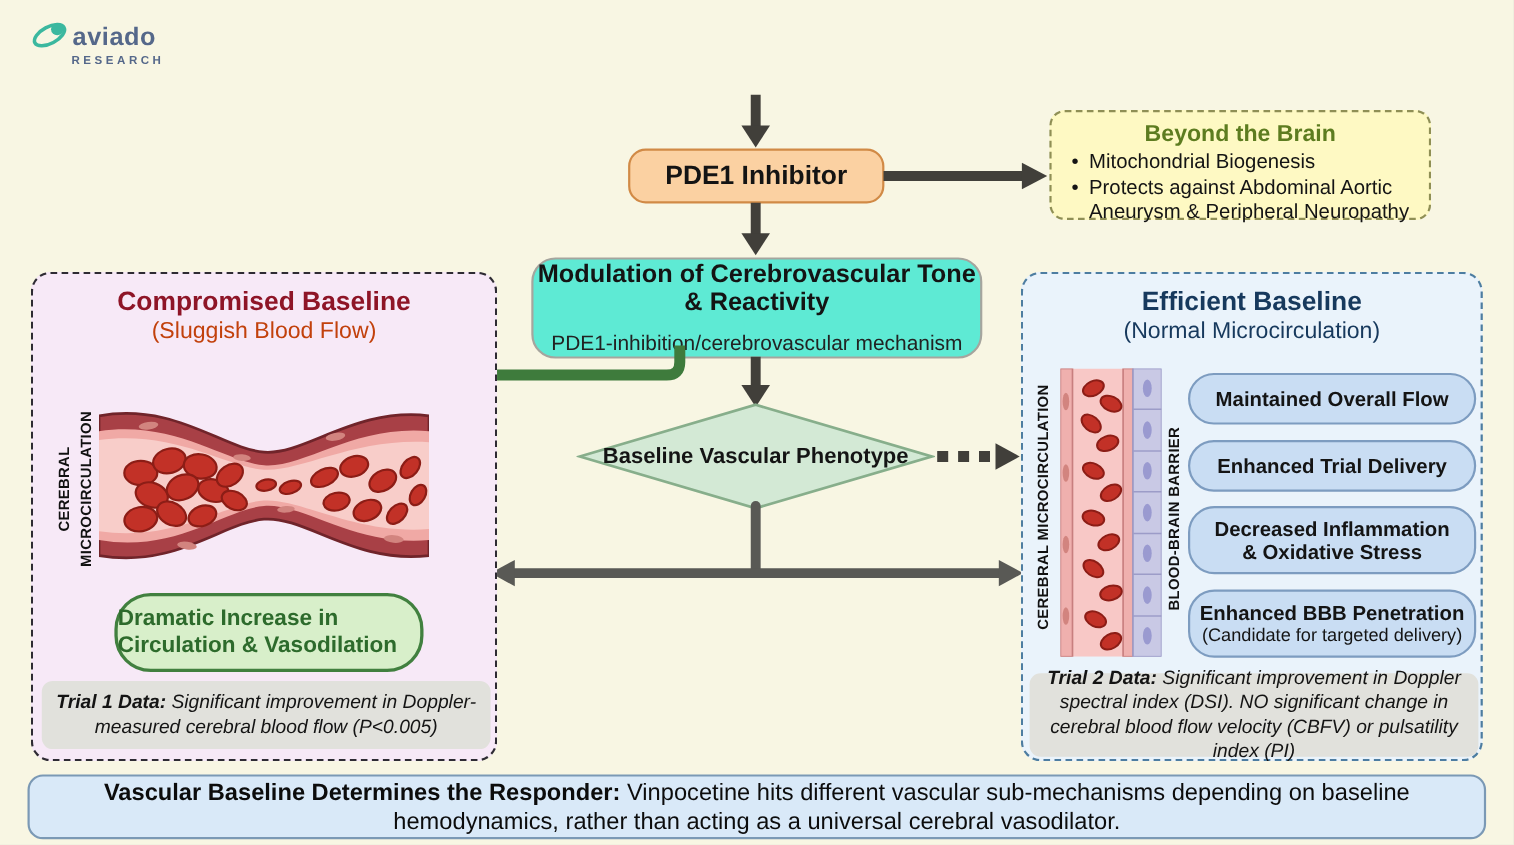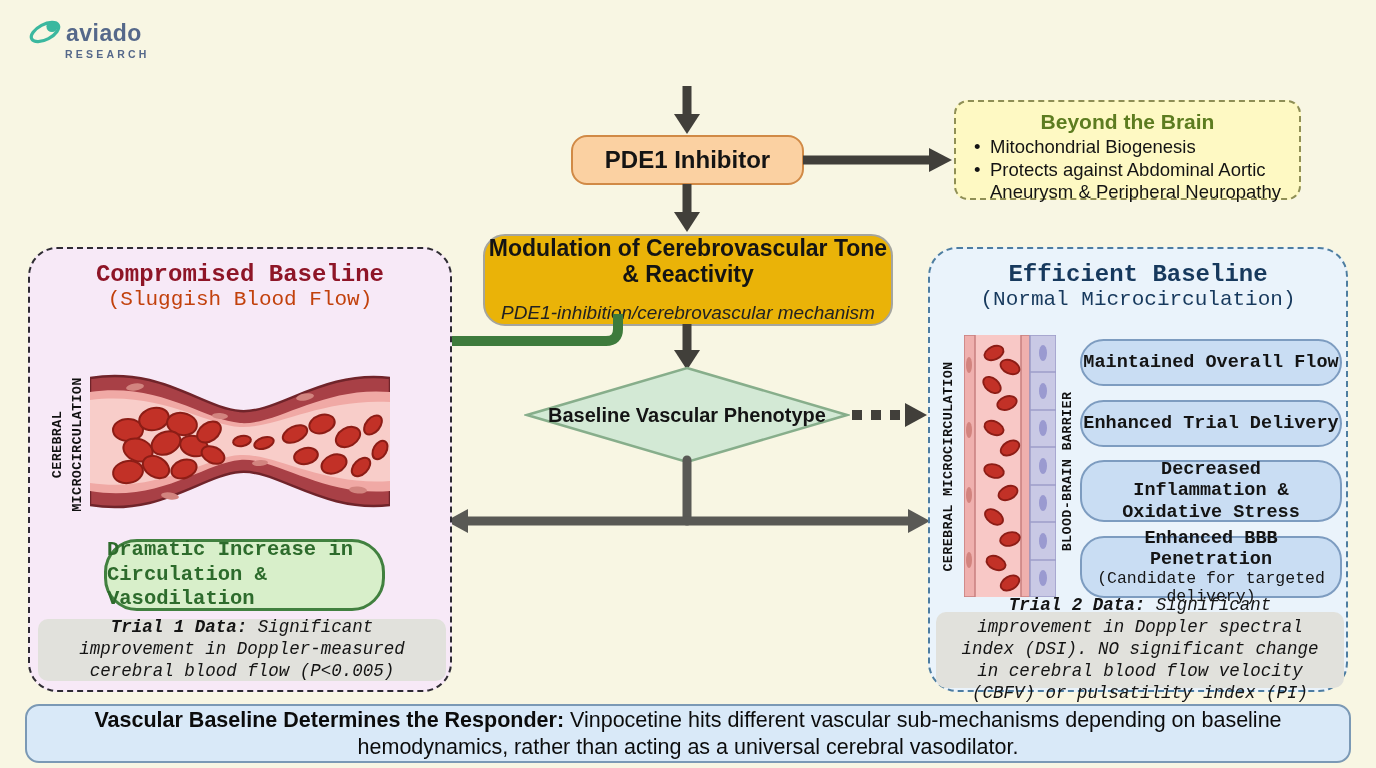--- a/index.html
+++ b/index.html
@@ -17,31 +17,31 @@
   .vinpocetine{left:566px;top:13px;width:244px;height:75px;background:#c9dbf2;border:3.5px solid #33507c;border-radius:36px;}
   .vinpocetine .t1{font-size:29px;font-weight:bold;color:#14305a;line-height:1.05;}
   .vinpocetine .t2{font-size:20px;color:#14305a;}
   .pde1{left:571px;top:135px;width:233px;height:50px;background:#fbd1a2;border:2.5px solid #d18a46;border-radius:16px;}
   .pde1 .t1{font-size:24px;font-weight:bold;color:#141414;}
   .beyond{left:954px;top:100px;width:347px;height:100px;background:#fef9c3;border:2.5px dashed #8f8f55;border-radius:14px;justify-content:flex-start;padding:8px 14px 6px 14px;}
   .beyond .t1{font-size:21px;font-weight:bold;color:#5d7c20;margin-bottom:2px;}
   .beyond ul{list-style:none;margin:0;padding:0;text-align:left;}
   .beyond li{font-size:18.5px;color:#141414;line-height:1.22;padding-left:20px;position:relative;}
   .beyond li::before{content:"•";position:absolute;left:4px;}
-  .modulation{left:483px;top:234px;width:410px;height:92px;background:#eab308;border:2.5px solid #a5a59e;border-radius:22px;}
+  .modulation{left:483px;top:234px;width:410px;height:92px;background:#5eead4;border:2.5px solid #a5a59e;border-radius:22px;}
   .modulation .t1{font-size:23px;font-weight:bold;color:#141414;line-height:1.12;}
-  .modulation .t2{font-size:19px;font-style:italic;color:#222;margin-top:14px;text-align:right;}
+  .modulation .t2{font-size:19px;color:#222;margin-top:14px;text-align:right;}
 
   
   .diamond-wrap{left:524px;top:366px;width:326px;height:98px;}
   .diamond-wrap svg{position:absolute;left:0;top:0;}
   .diamond-label{position:absolute;left:0;top:0;width:100%;height:100%;display:flex;align-items:center;justify-content:center;text-align:center;font-size:20px;font-weight:bold;color:#141414;line-height:1.15;}
 
   
-  .panel{position:absolute;box-sizing:border-box;border-radius:29px;font-family:Liberation Mono, monospace;}
+  .panel{position:absolute;box-sizing:border-box;border-radius:18px;}
   .panel-left{left:28px;top:247px;width:424px;height:445px;background:#f7e9f7;border:2.5px dashed #2e2b33;}
   .panel-right{left:928px;top:247px;width:420px;height:445px;background:#eaf3fb;border:2.5px dashed #4d7da1;}
   .panel h2{margin:0;text-align:center;font-size:24px;font-weight:bold;}
   .panel .sub{text-align:center;font-size:21px;}
   .panel-left h2{color:#8e1527;margin-top:12px;}
   .panel-left .sub{color:#c2410c;}
   .panel-right h2{color:#17395d;margin-top:12px;}
   .panel-right .sub{color:#17395d;}
 
   .vlabel{position:absolute;font-weight:bold;color:#111;transform:rotate(-90deg);text-align:center;white-space:nowrap;}

